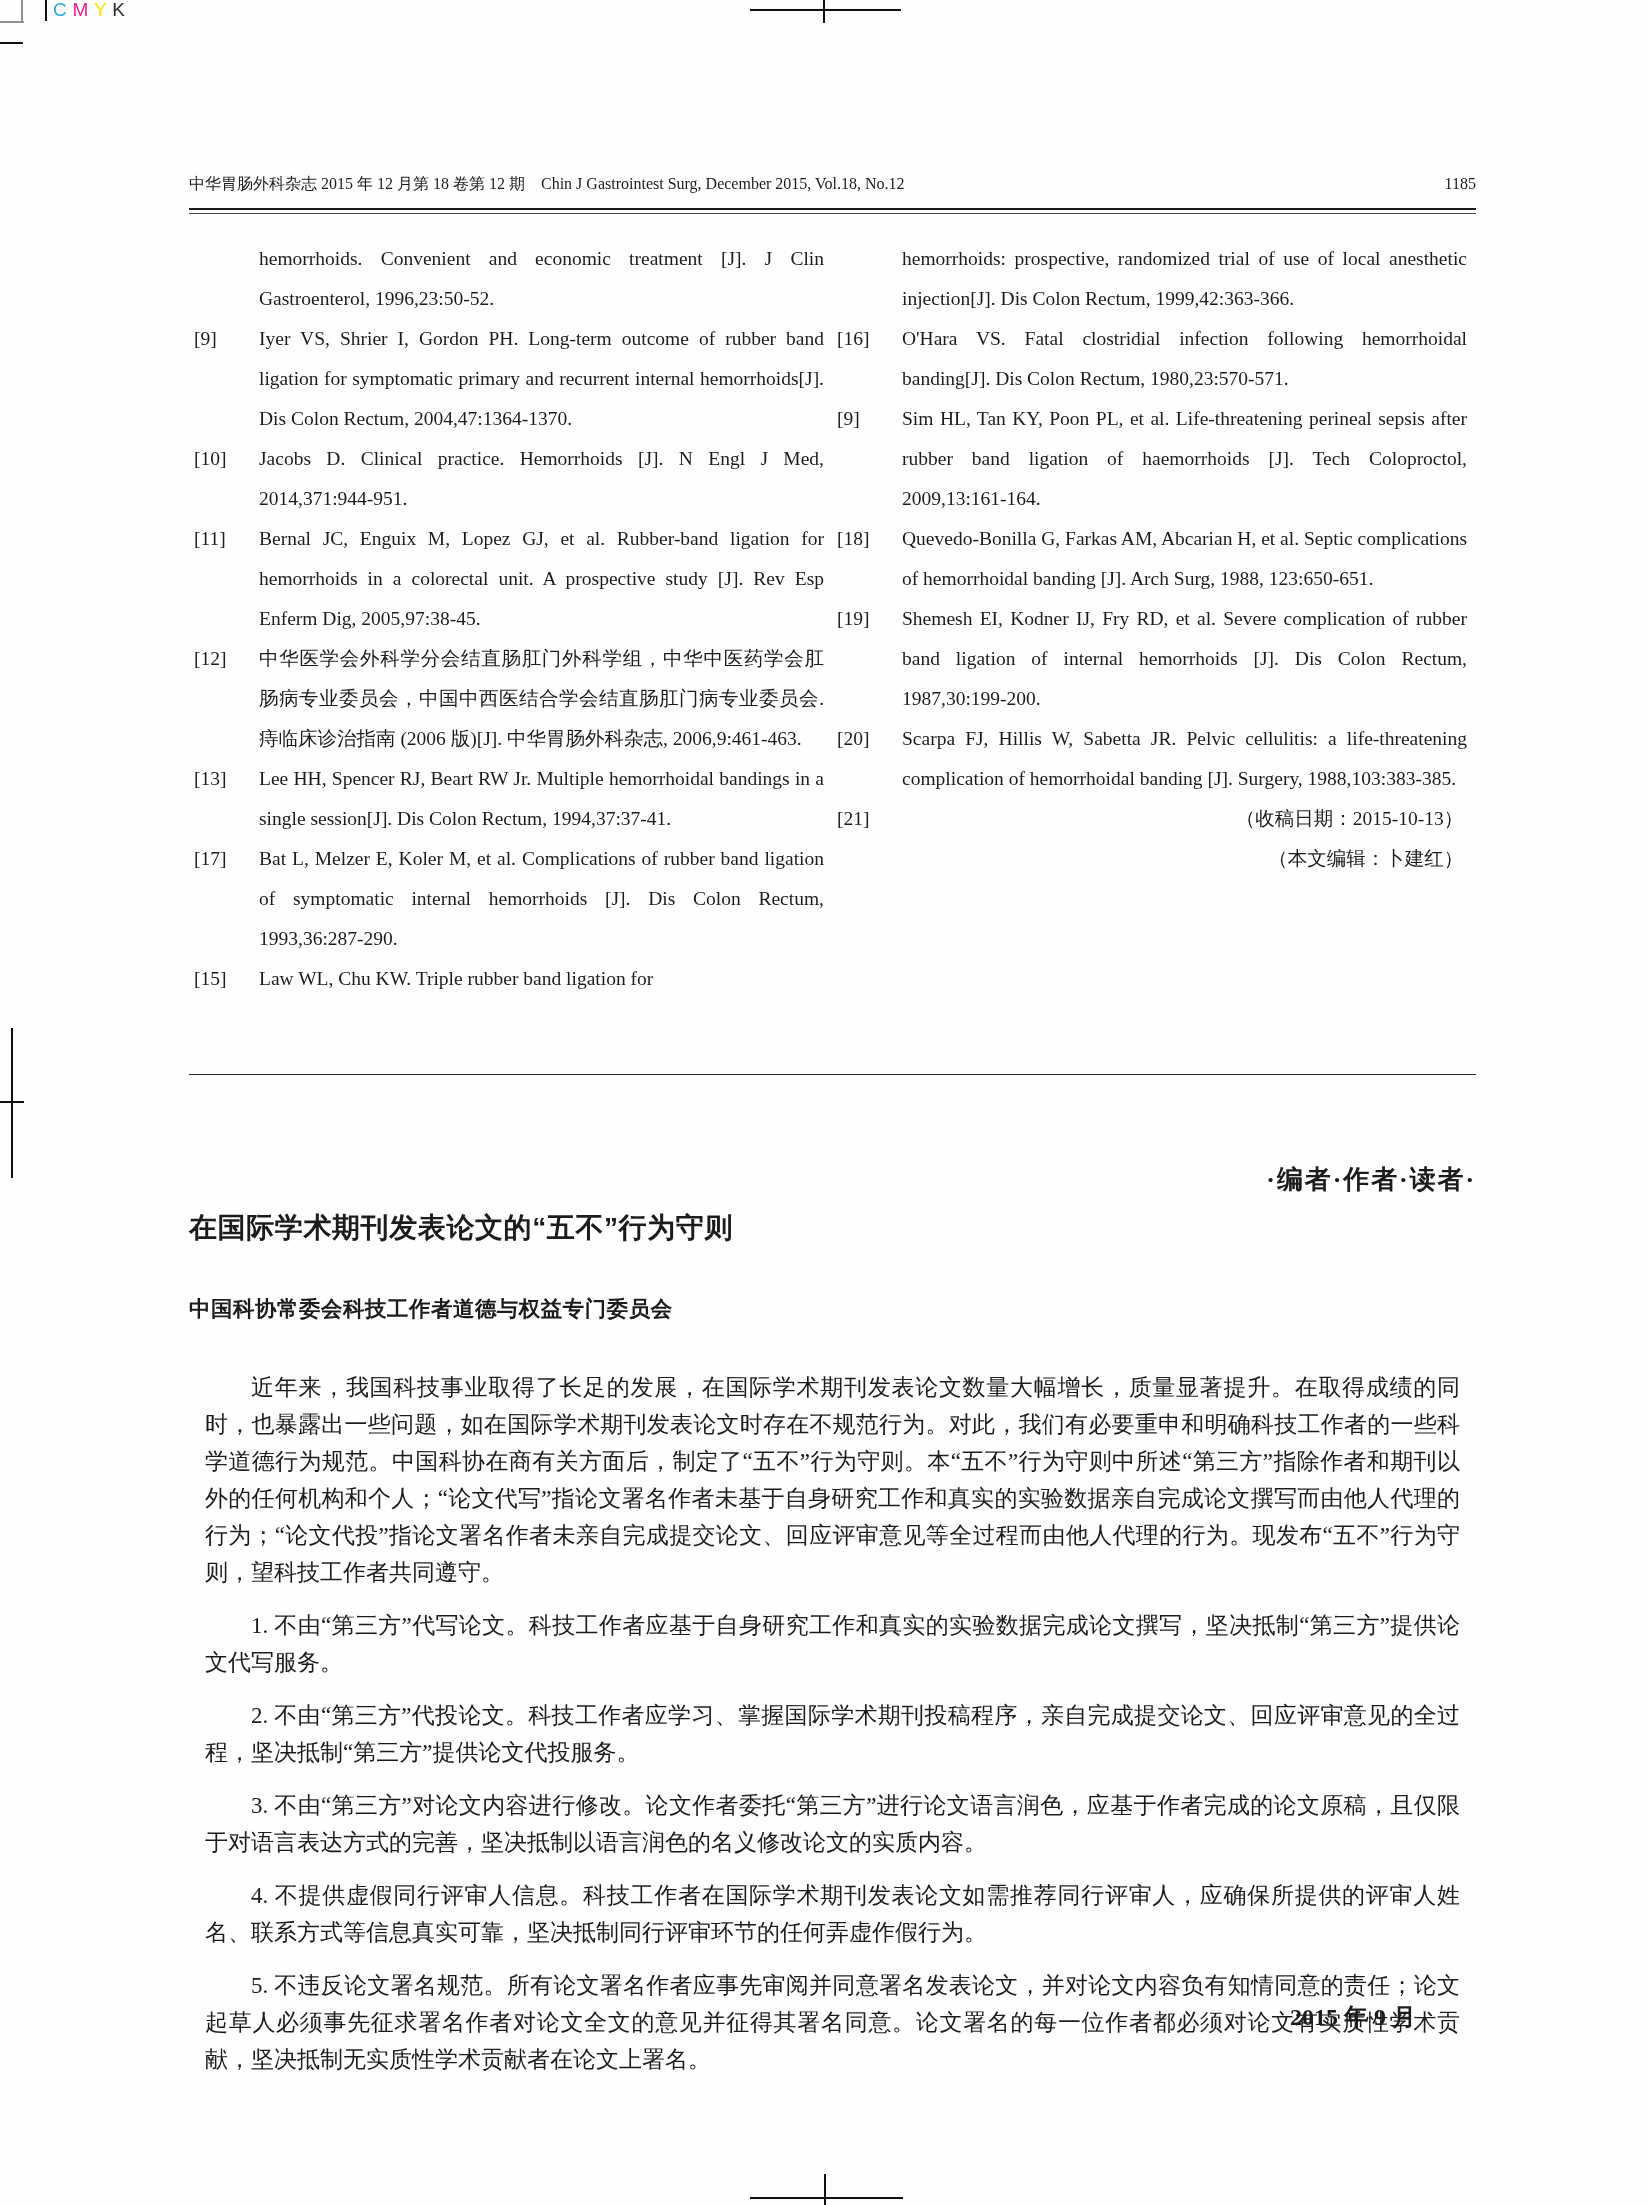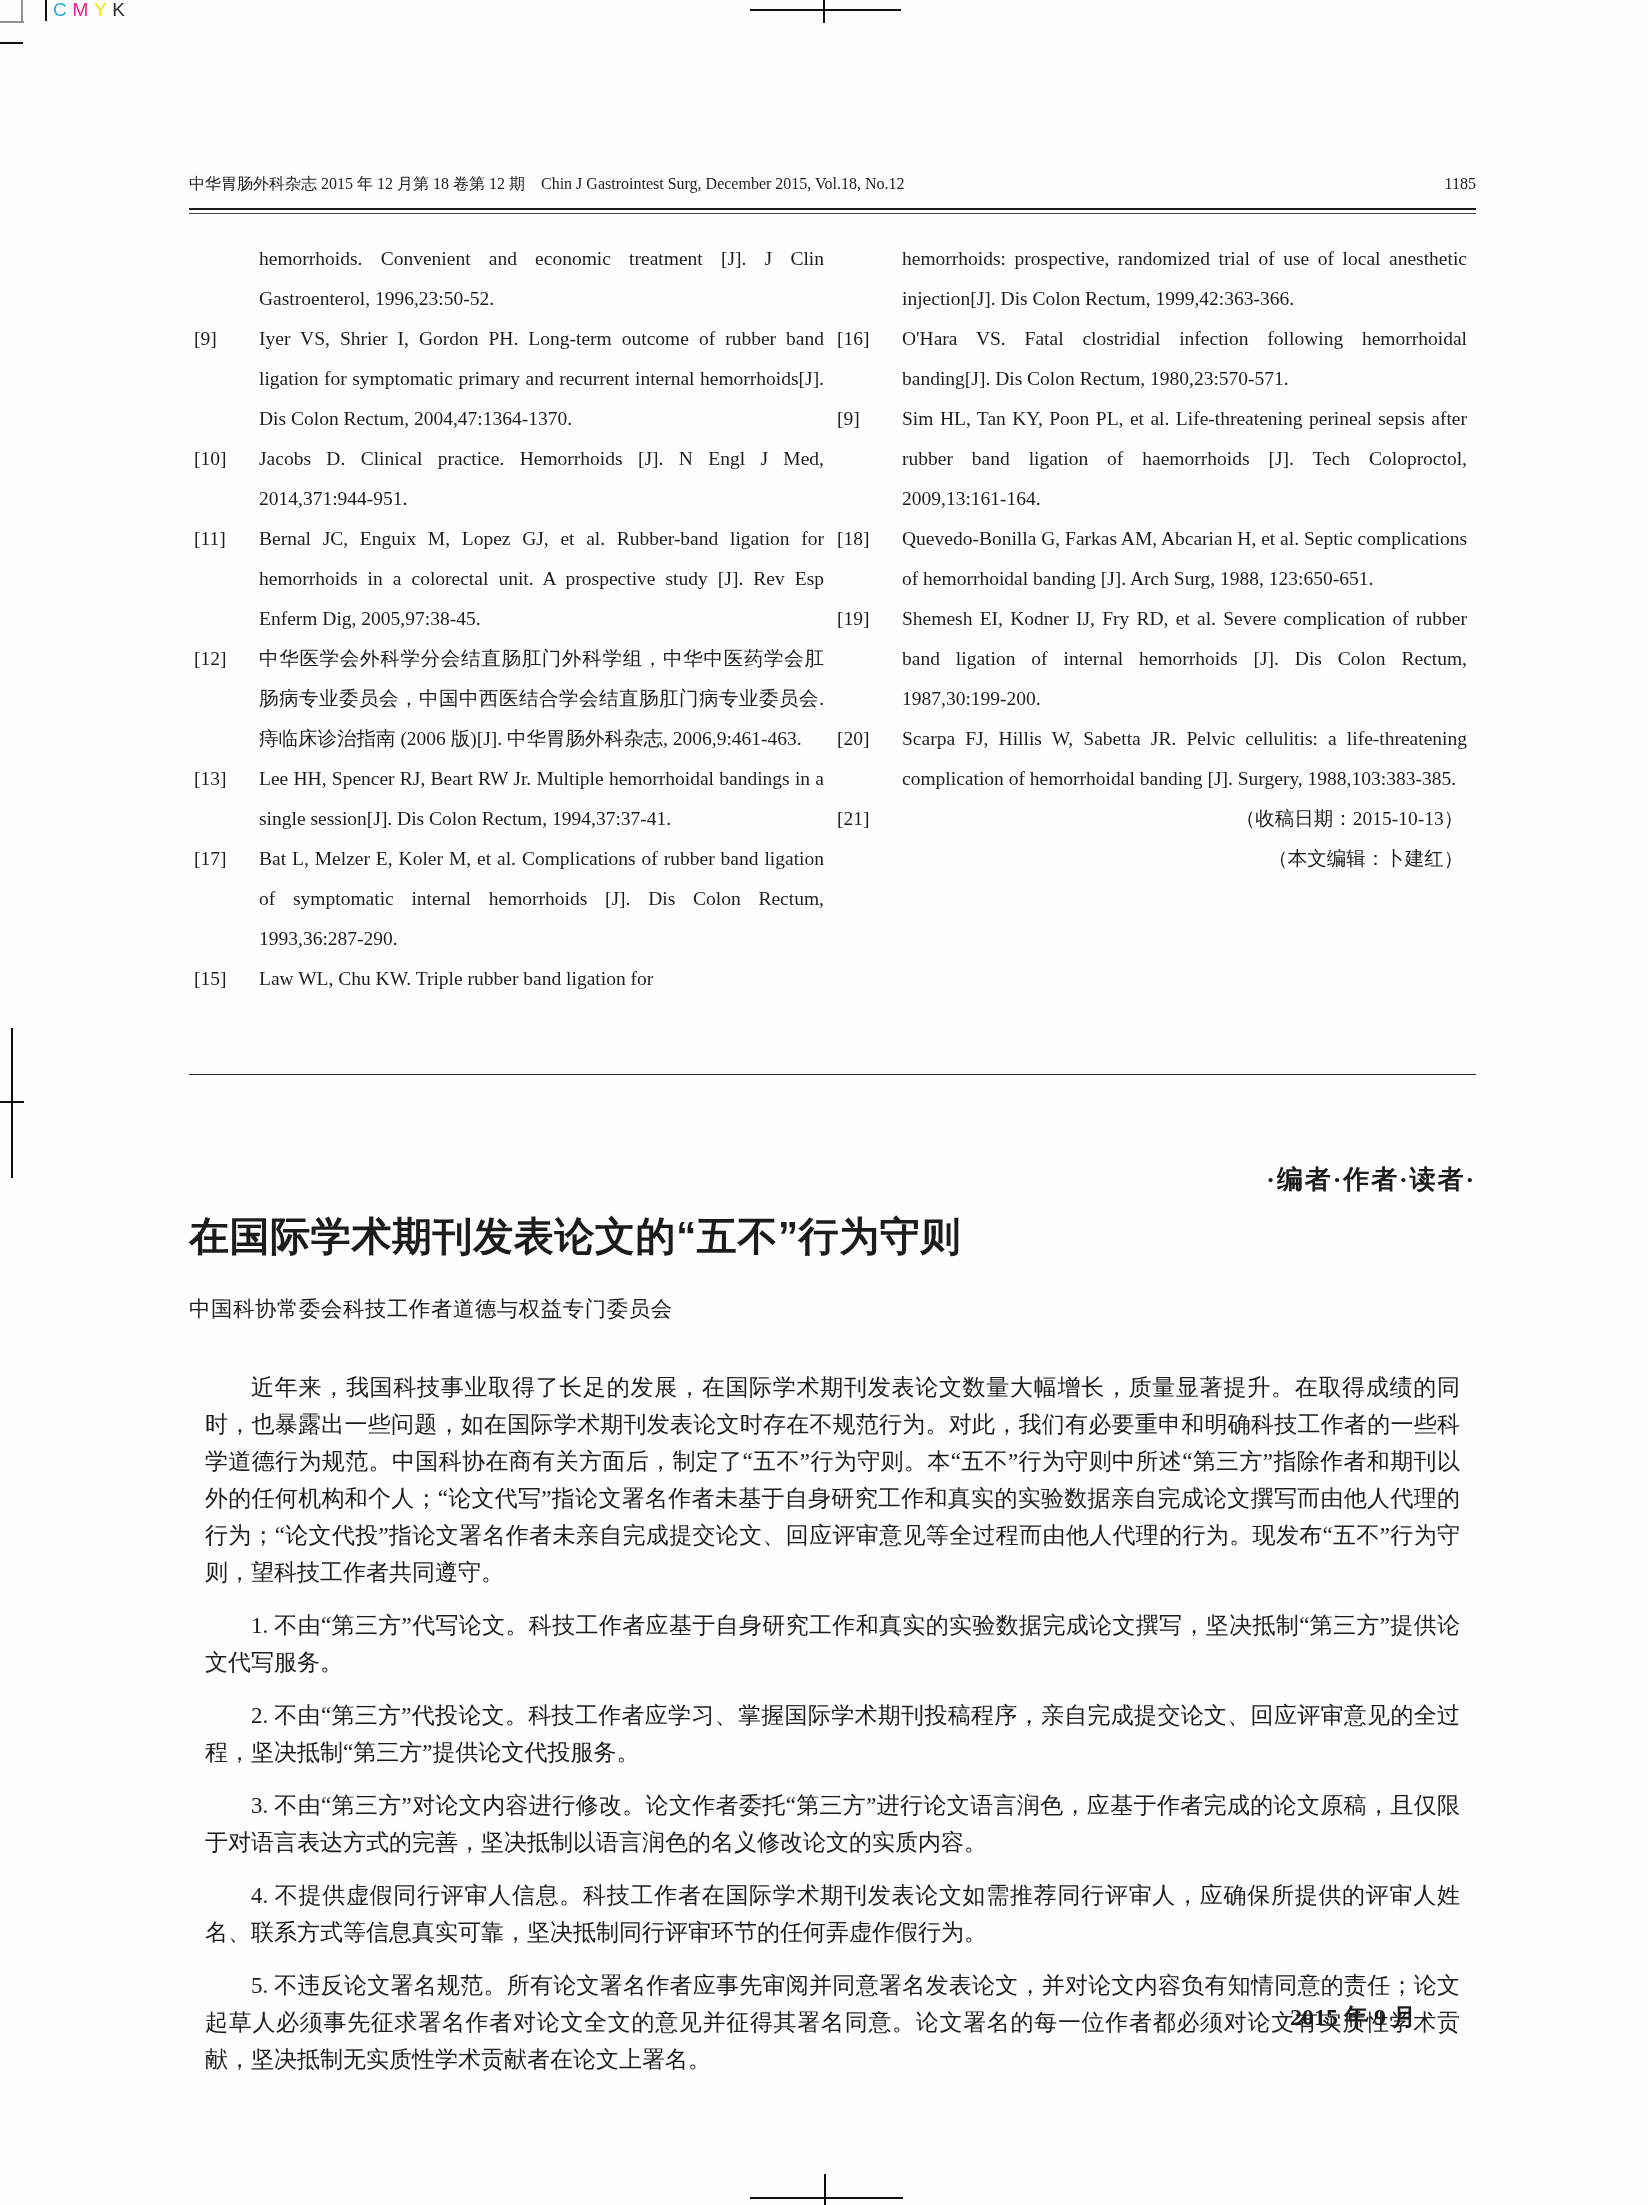--- a/index.html
+++ b/index.html
@@ -54,25 +54,25 @@
   }
 
   
   .section-label {
     position: absolute; left: 189px; top: 1162px; width: 1287px;
     text-align: right; font-size: 26px; font-weight: 700; letter-spacing: 1.9px;
   }
   .ann-title {
     position: absolute; left: 189px; top: 1209px;
     font-family: "Liberation Sans", "DejaVu Sans", sans-serif;
-    font-size: 40px; font-weight: 900; letter-spacing: 0.6px;
+    font-size: 28px; font-weight: 900; letter-spacing: 0.6px;
   }
   .ann-author {
     position: absolute; left: 189px; top: 1294px;
-    font-size: 21.4px; letter-spacing: 0.6px;
+    font-size: 21.4px; letter-spacing: 0.6px; font-weight: bold;
   }
   .ann-body {
     position: absolute; left: 189px; top: 1353px; width: 1287px;
     font-size: 23px; line-height: 37px;
     text-align: justify; text-justify: inter-ideograph;
   }
   .ann-body p { margin: 16px; text-indent: 2em; }
   .ann-date {
     position: absolute; left: 189px; top: 2001px; width: 1287px;
     text-align: right; padding-right: 60px; box-sizing: border-box;

